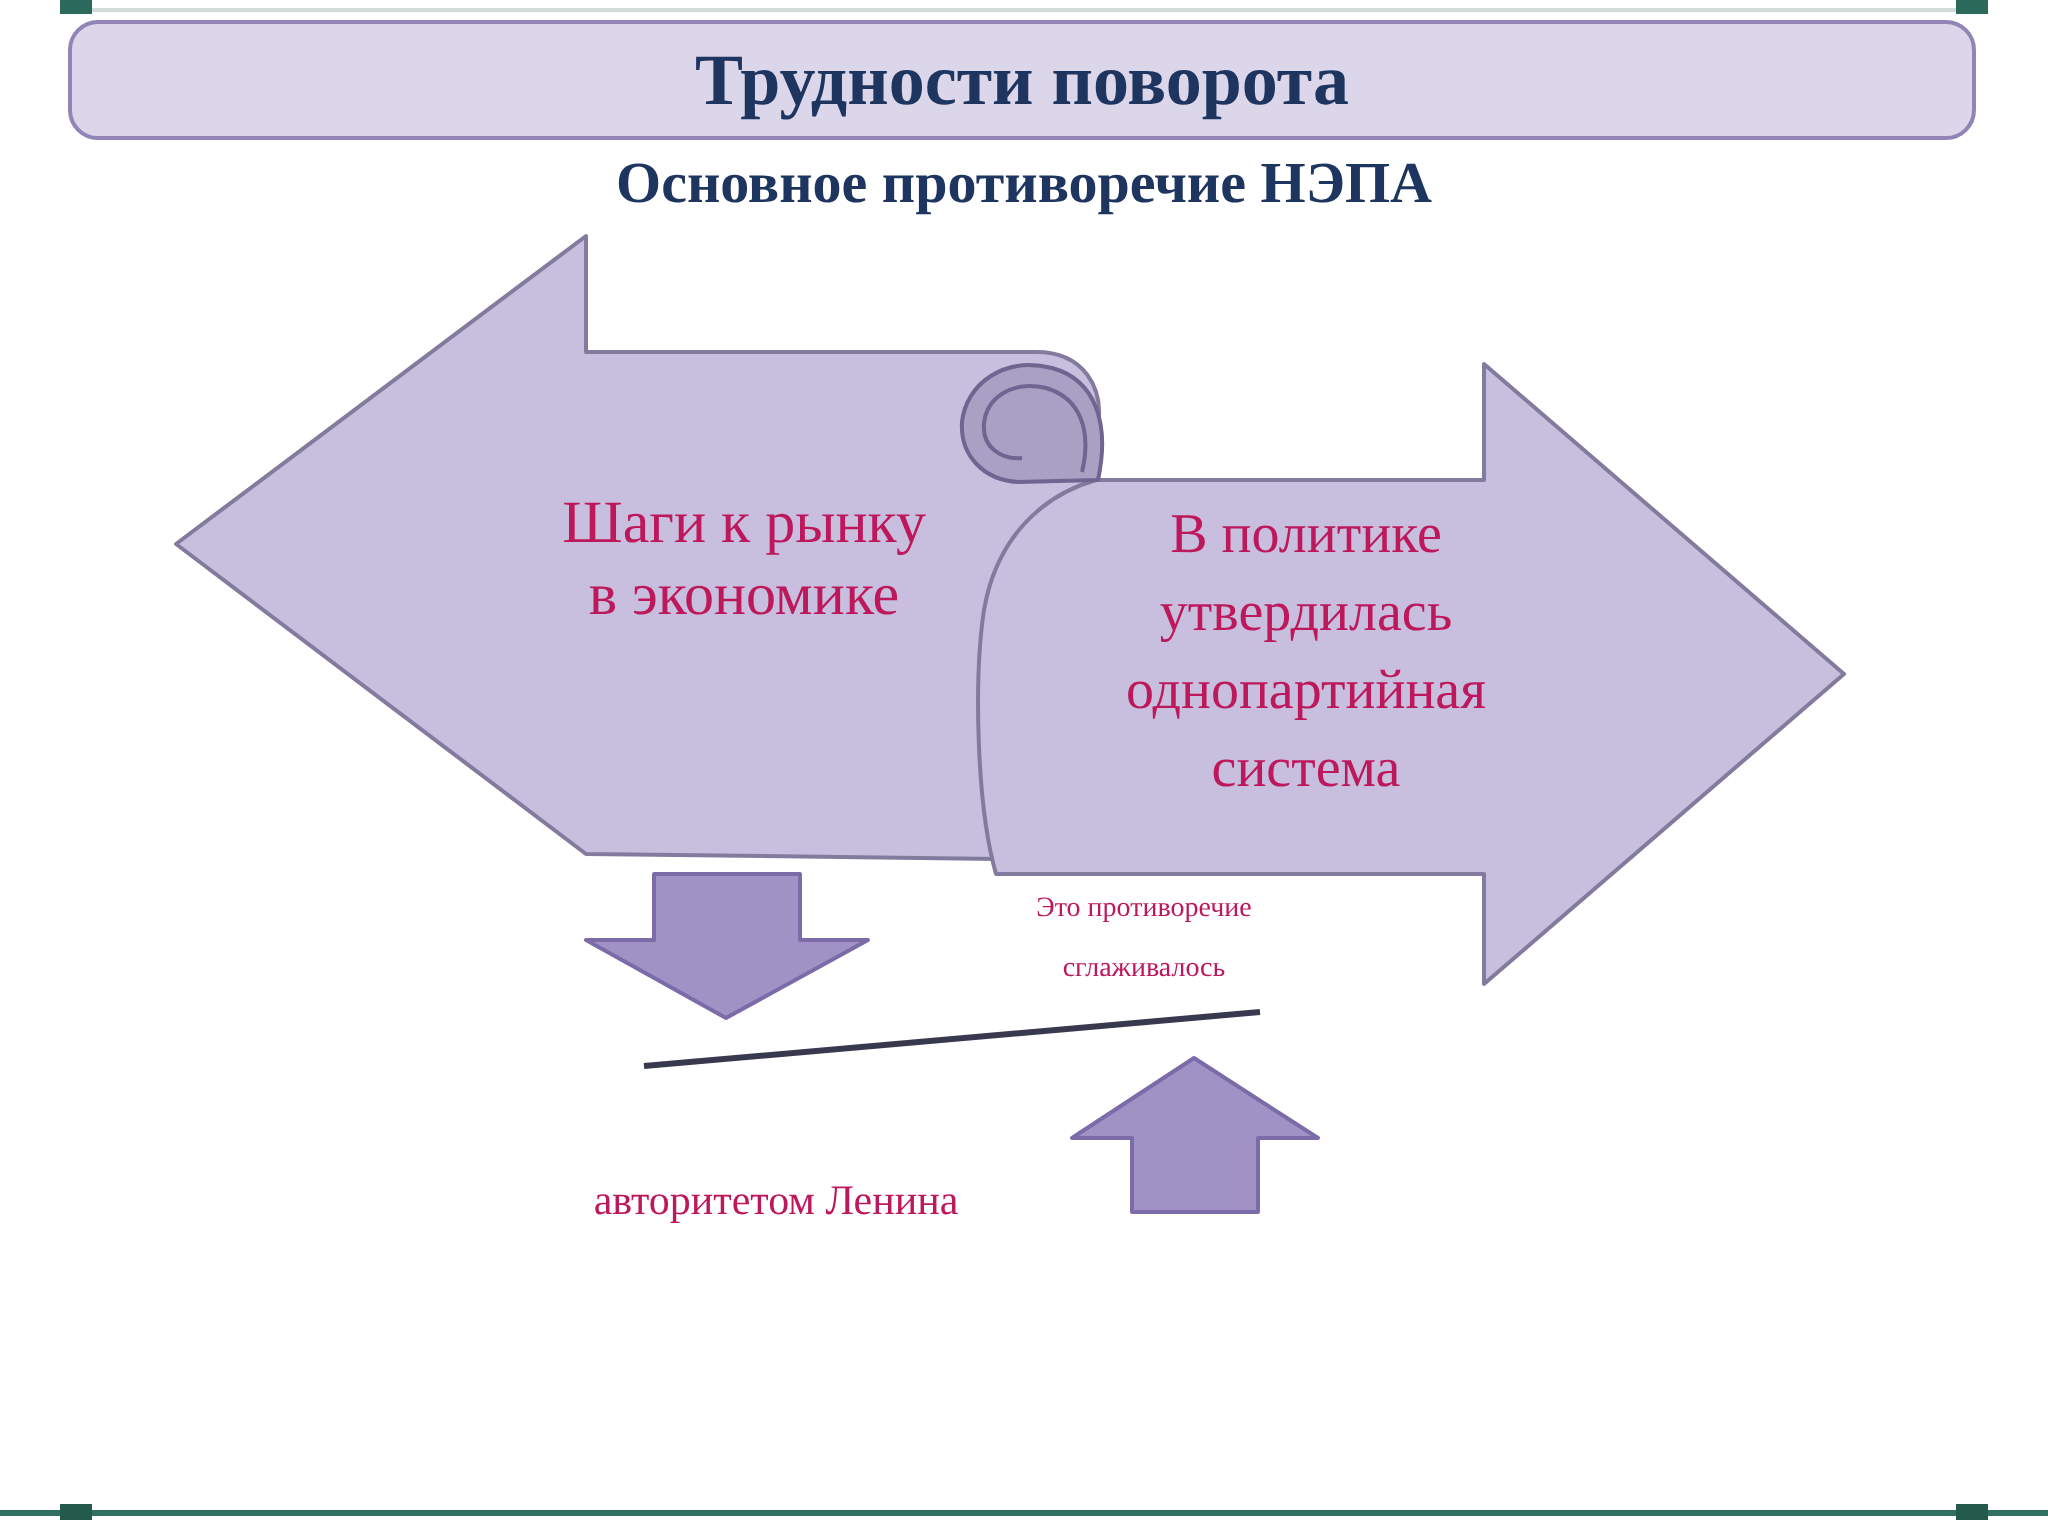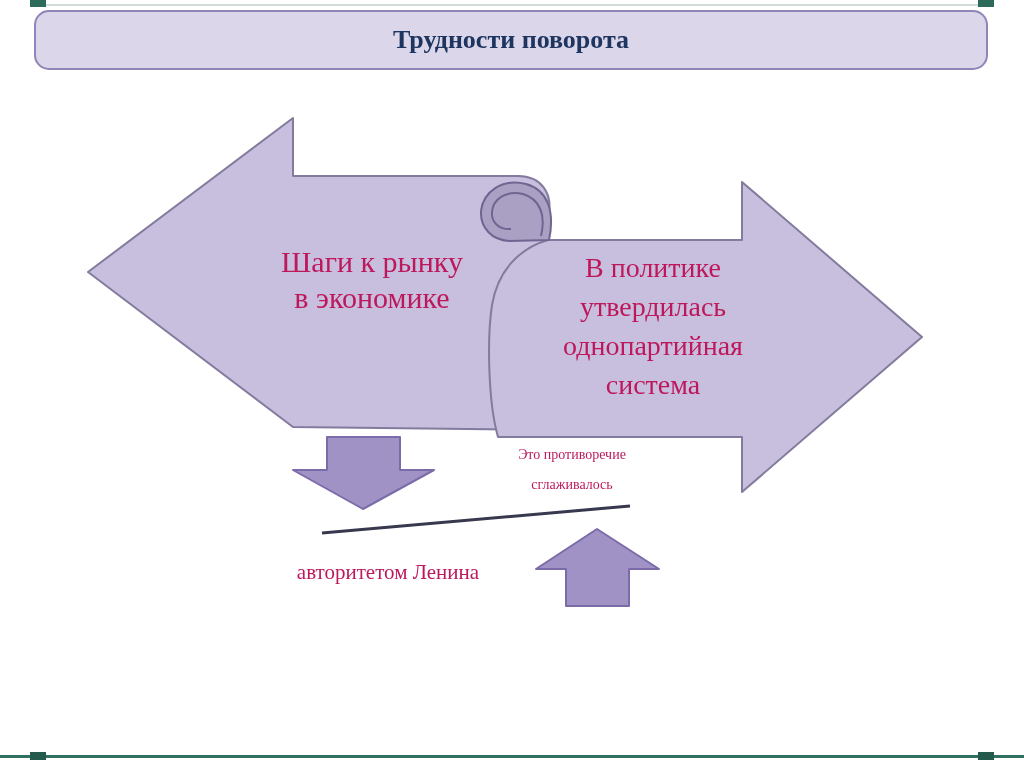--- a/index.html
+++ b/index.html
@@ -18,54 +18,55 @@
   .deco-bottom-line { left:0; top:755px; width:1024px; height:3px; background:#2f7060; }
   .deco-sq.bl    { left:30px;  top:752px; height:8px; background:#235a4b; }
   .deco-sq.br    { left:978px; top:752px; height:8px; background:#235a4b; }
 
   
   .title-box {
     left:34px; top:10px; width:950px; height:56px;
     background:#dcd6ea; border:2.5px solid #9184b6; border-radius:15px;
     display:flex; align-items:center; justify-content:center;
   }
-  .title-text { font-size:26px; font-weight:bold; color:#1e3560; }
+  .title-text { font-size:36px; font-weight:bold; color:#1e3560; }
   .subtitle {
     left:0; top:76px; width:1024px; text-align:center;
     font-size:29px; font-weight:bold; color:#1e3560;
   }
 
   
   .diagram-svg { left:0; top:0; }
 
   
   .label {
     position:absolute; text-align:center; font-weight:normal; color:#be185d;
     white-space:pre-line;
   }
   .left-arrow-label  { left:222px; top:244px; width:300px; font-size:30px; line-height:36px; }
   .right-arrow-label { left:518px; top:248px; width:270px; font-size:28px; line-height:39px; }
   .note-smoothed     { left:452px; top:440px; width:240px; font-size:14px; line-height:30px; }
-  .note-lenin        { left:258px; top:560px; width:260px; font-size:21px; }
+  .note-lenin        { left:258px; top:588px; width:260px; font-size:21px; }
 </style>
 </head>
 <body>
 
 <div class="slide">
 
   <div class="abs deco-top-line"></div>
   <div class="abs deco-sq tl"></div>
   <div class="abs deco-sq tr"></div>
   <div class="abs deco-bottom-line"></div>
   <div class="abs deco-sq bl"></div>
   <div class="abs deco-sq br"></div>
 
   <div class="abs title-box">
     <span class="title-text">Трудности поворота</span>
   </div>
+  <div class="abs subtitle">Основное противоречие НЭПА</div>
 
   <svg class="abs diagram-svg" width="1024" height="767" viewBox="0 0 1024 767" xmlns="http://www.w3.org/2000/svg">
 
     <path d="M 88 272 L 293 118 L 293 176 L 518 176
              C 542 176 552 194 549 213
              C 547 227 545 236 545 252
              L 545 430 L 293 427 Z" fill="#c7bfdd" stroke="#837b9e" stroke-width="2" stroke-linejoin="round"></path>
 
     <path d="M 922 337 L 742 182 L 742 240 L 548 240
              C 520 248 498 270 492 305

